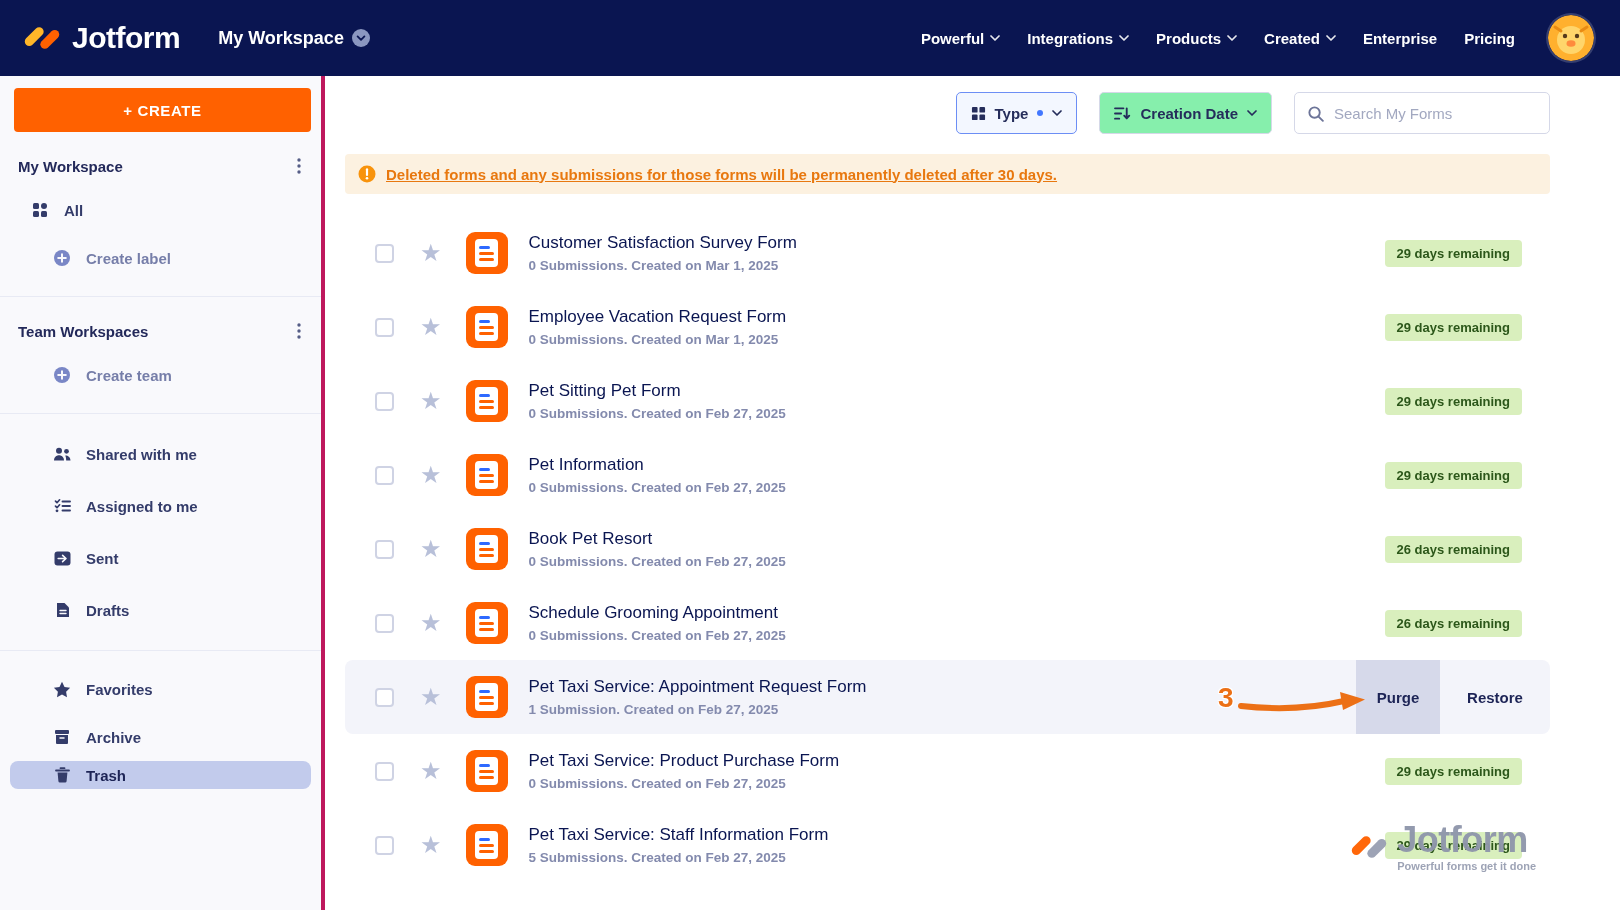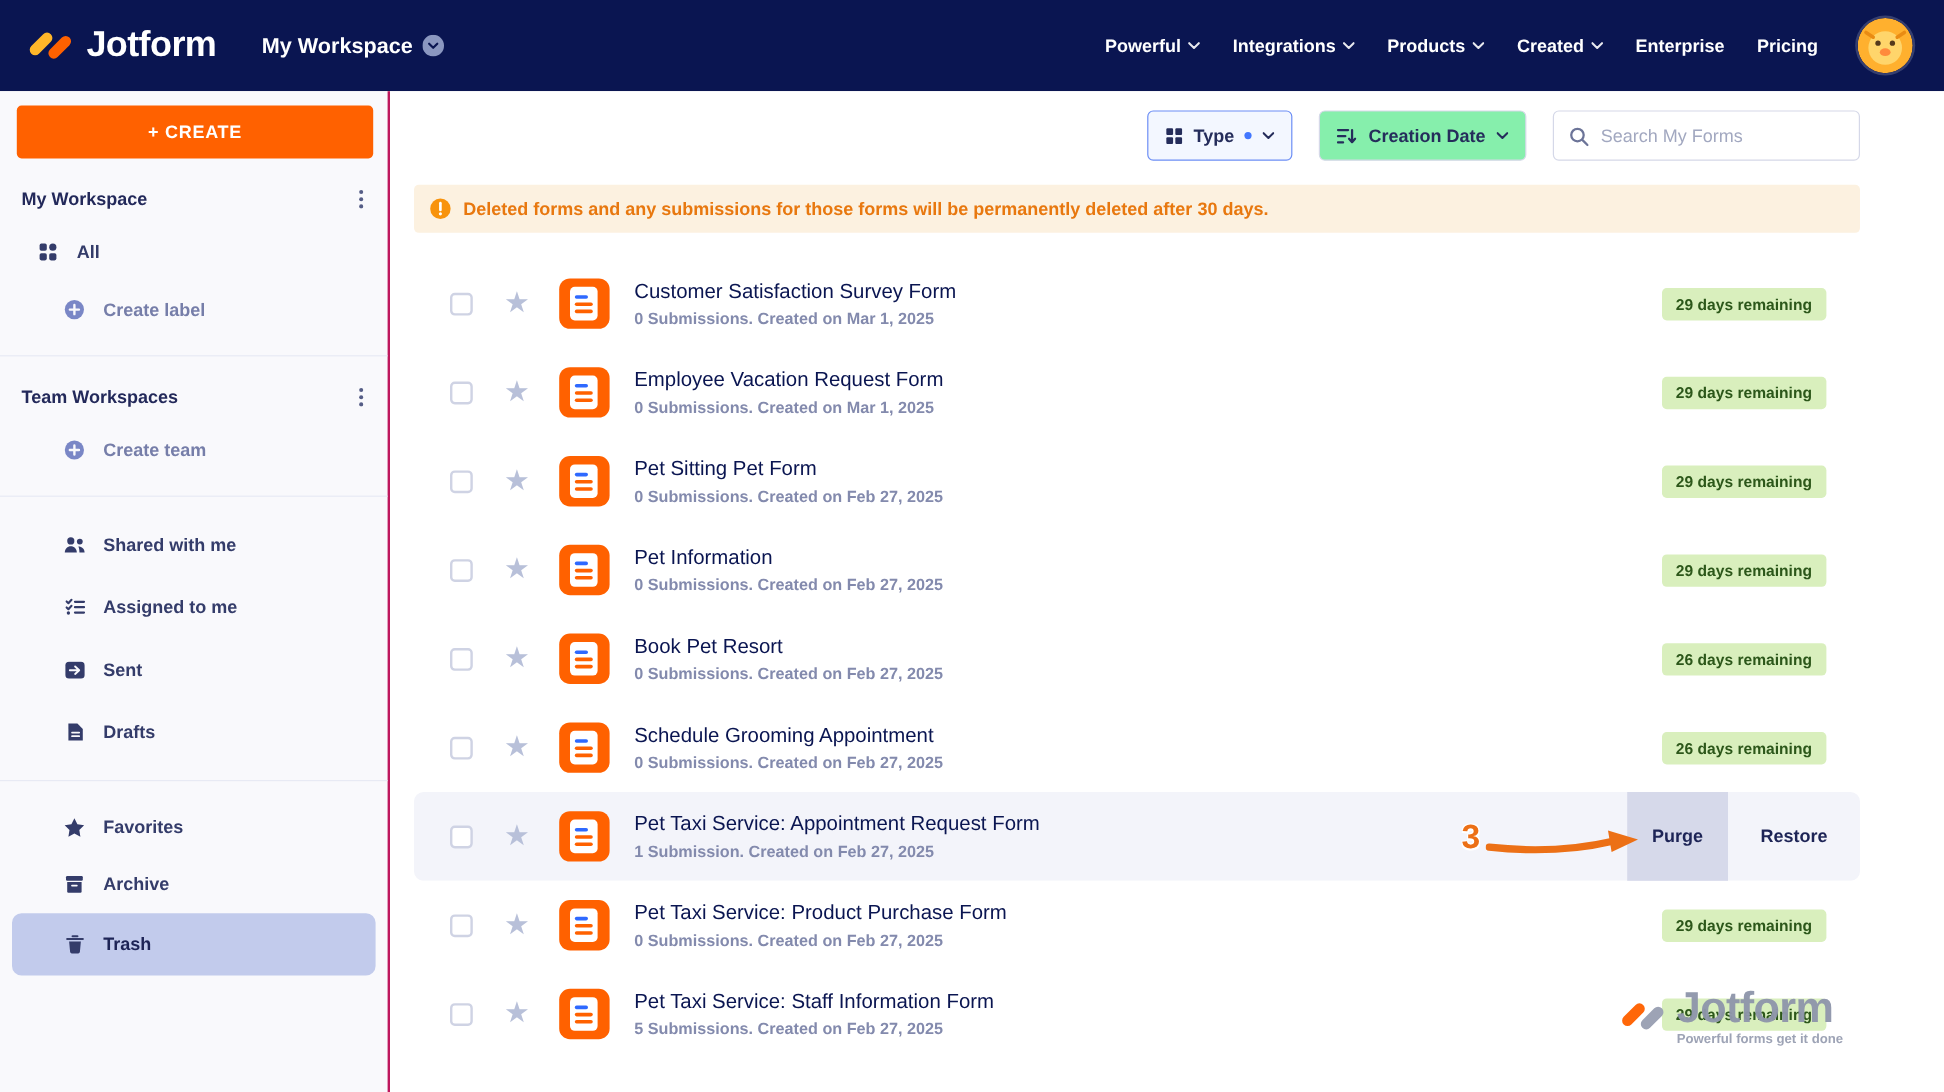--- a/index.html
+++ b/index.html
@@ -24,21 +24,21 @@
   .workspace-name { font-size: 18px; font-weight: bold; }
   .ws-chevron { display: inline-flex; margin-left: 8px; }
   .nav-right { display: flex; align-items: center; gap: 27px; }
   .nav-item { display: flex; align-items: center; gap: 6px; font-size: 15px; font-weight: bold; color: #fff; cursor: pointer; }
   .nav-item .chev { display: inline-flex; opacity: .9; }
   .avatar { width: 46px; height: 46px; border-radius: 50%; overflow: hidden; display: inline-flex; margin-left: 6px; cursor: pointer; box-shadow: 0 0 0 2px rgba(255,255,255,.18); }
 
   
   .sidebar {
     position: absolute; top: 76px; left: 0; width: 325px; bottom: 0;
-    background: #f9f9fc; border-right: 2px solid #be185d;
+    background: #f9f9fc; border-right: 4px solid #be185d;
   }
   .create-btn {
     display: block; margin: 12px 14px 6px 14px; width: 297px; height: 44px;
     background: var(--accent-orange, #ff6100); color: #fff; border: none; border-radius: 4px;
     font-family: inherit; font-size: 15px; font-weight: bold; letter-spacing: .6px; cursor: pointer;
   }
   .side-section-head {
     display: flex; align-items: center; justify-content: space-between;
     padding: 0 16px 0 18px; height: 40px; margin-top: 14px;
   }
@@ -47,21 +47,21 @@
   .side-item {
     display: flex; align-items: center; gap: 14px; height: 48px;
     padding-left: 30px; font-size: 15px; font-weight: bold; color: #343c6a; cursor: pointer;
   }
   .side-item.indent { padding-left: 52px; }
   .side-item .icn { display: inline-flex; color: #343c6a; width: 20px; justify-content: center; }
   .side-item.muted { color: #767ea9; font-weight: bold; }
   .side-item.muted .icn { color: #7a87c6; }
   .side-item.selected {
     background: var(--sidebar-selected-bg, #c2cbec);
-    border-radius: 8px; margin: 0 10px; padding-left: 42px; height: 52px; color: #1d2456;
+    border-radius: 8px; margin: 0 10px; padding-left: 42px; height: 28px; color: #1d2456;
   }
   .side-divider { height: 1px; background: #e8eaf4; margin: 14px 0; }
 
   
   .main { position: absolute; top: 76px; left: 325px; right: 0; bottom: 0; background: #fff; overflow: hidden; }
 
   .toolbar { display: flex; justify-content: flex-end; align-items: flex-end; gap: 22px; padding: 16px 70px 0 20px; }
   .tb-btn {
     display: flex; align-items: center; gap: 9px; height: 42px; padding: 0 14px;
     border: 1px solid #d5d8e8; border-radius: 5px; background: #86efac;
@@ -79,21 +79,21 @@
   .search-box input {
     border: none; outline: none; flex: 1; font-family: inherit; font-size: 15px; color: #252d5b; background: transparent;
   }
   .search-box input::placeholder { color: #a2a8c0; }
 
   .banner {
     display: flex; align-items: center; gap: 10px; height: 40px;
     margin: 20px 70px 0 20px; padding: 0 13px; border-radius: 4px;
     background: var(--banner-bg, #fcf1e0);
   }
-  .banner-text { font-size: 15px; font-weight: bold; color: var(--banner-text, #e8780f); }
+  .banner-text { font-size: 15px; font-weight: bold; color: var(--banner-text, #e8780f); text-decoration: underline; }
 
   .form-list { margin: 22px 70px 0 20px; }
   .form-row { display: flex; align-items: center; height: 74px; border-radius: 8px; padding: 0 0 0 30px; background: #fff; }
   .form-row.hovered { background: var(--hover-row-bg, #f3f4fa); }
   .checkbox { width: 19px; height: 19px; border: 2px solid #cfd3e4; border-radius: 4px; background: #fff; margin-right: 26px; cursor: pointer; flex: none; }
   .star-icon { color: #b8c0d9; font-size: 24px; line-height: 1; margin-right: 24px; cursor: pointer; flex: none; }
   .form-icon { width: 42px; height: 42px; background: var(--accent-orange, #ff6100); border-radius: 9px; display: flex; align-items: center; justify-content: center; margin-right: 21px; flex: none; }
   .fi-page { width: 23px; height: 28px; background: #fff; border-radius: 4px; display: flex; flex-direction: column; justify-content: center; gap: 3px; padding: 4px 4px; }
   .fi-page i { display: block; height: 3px; border-radius: 2px; background: var(--accent-orange, #ff6100); }
   .fi-page i:first-child { background: #2e69ff; width: 70%; }

